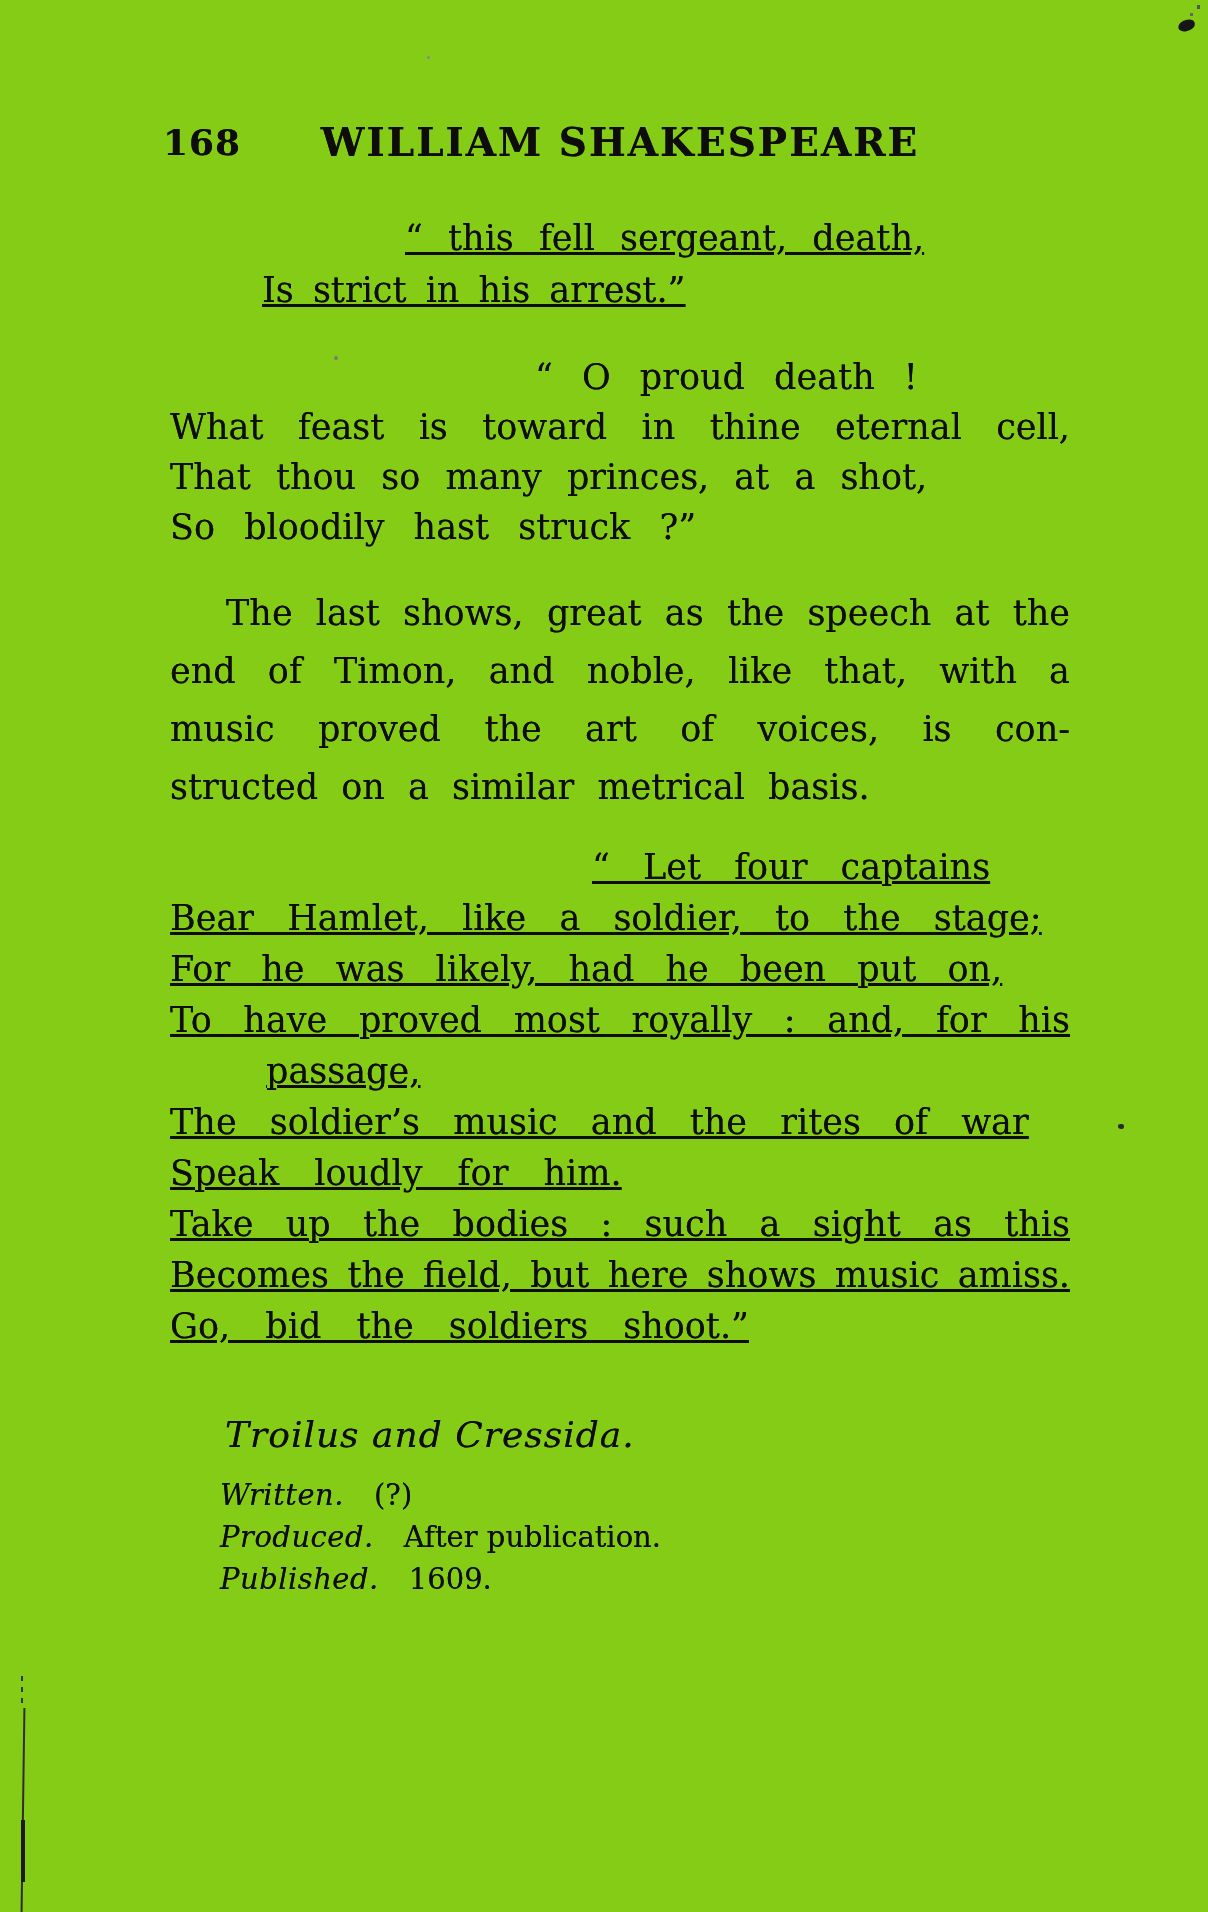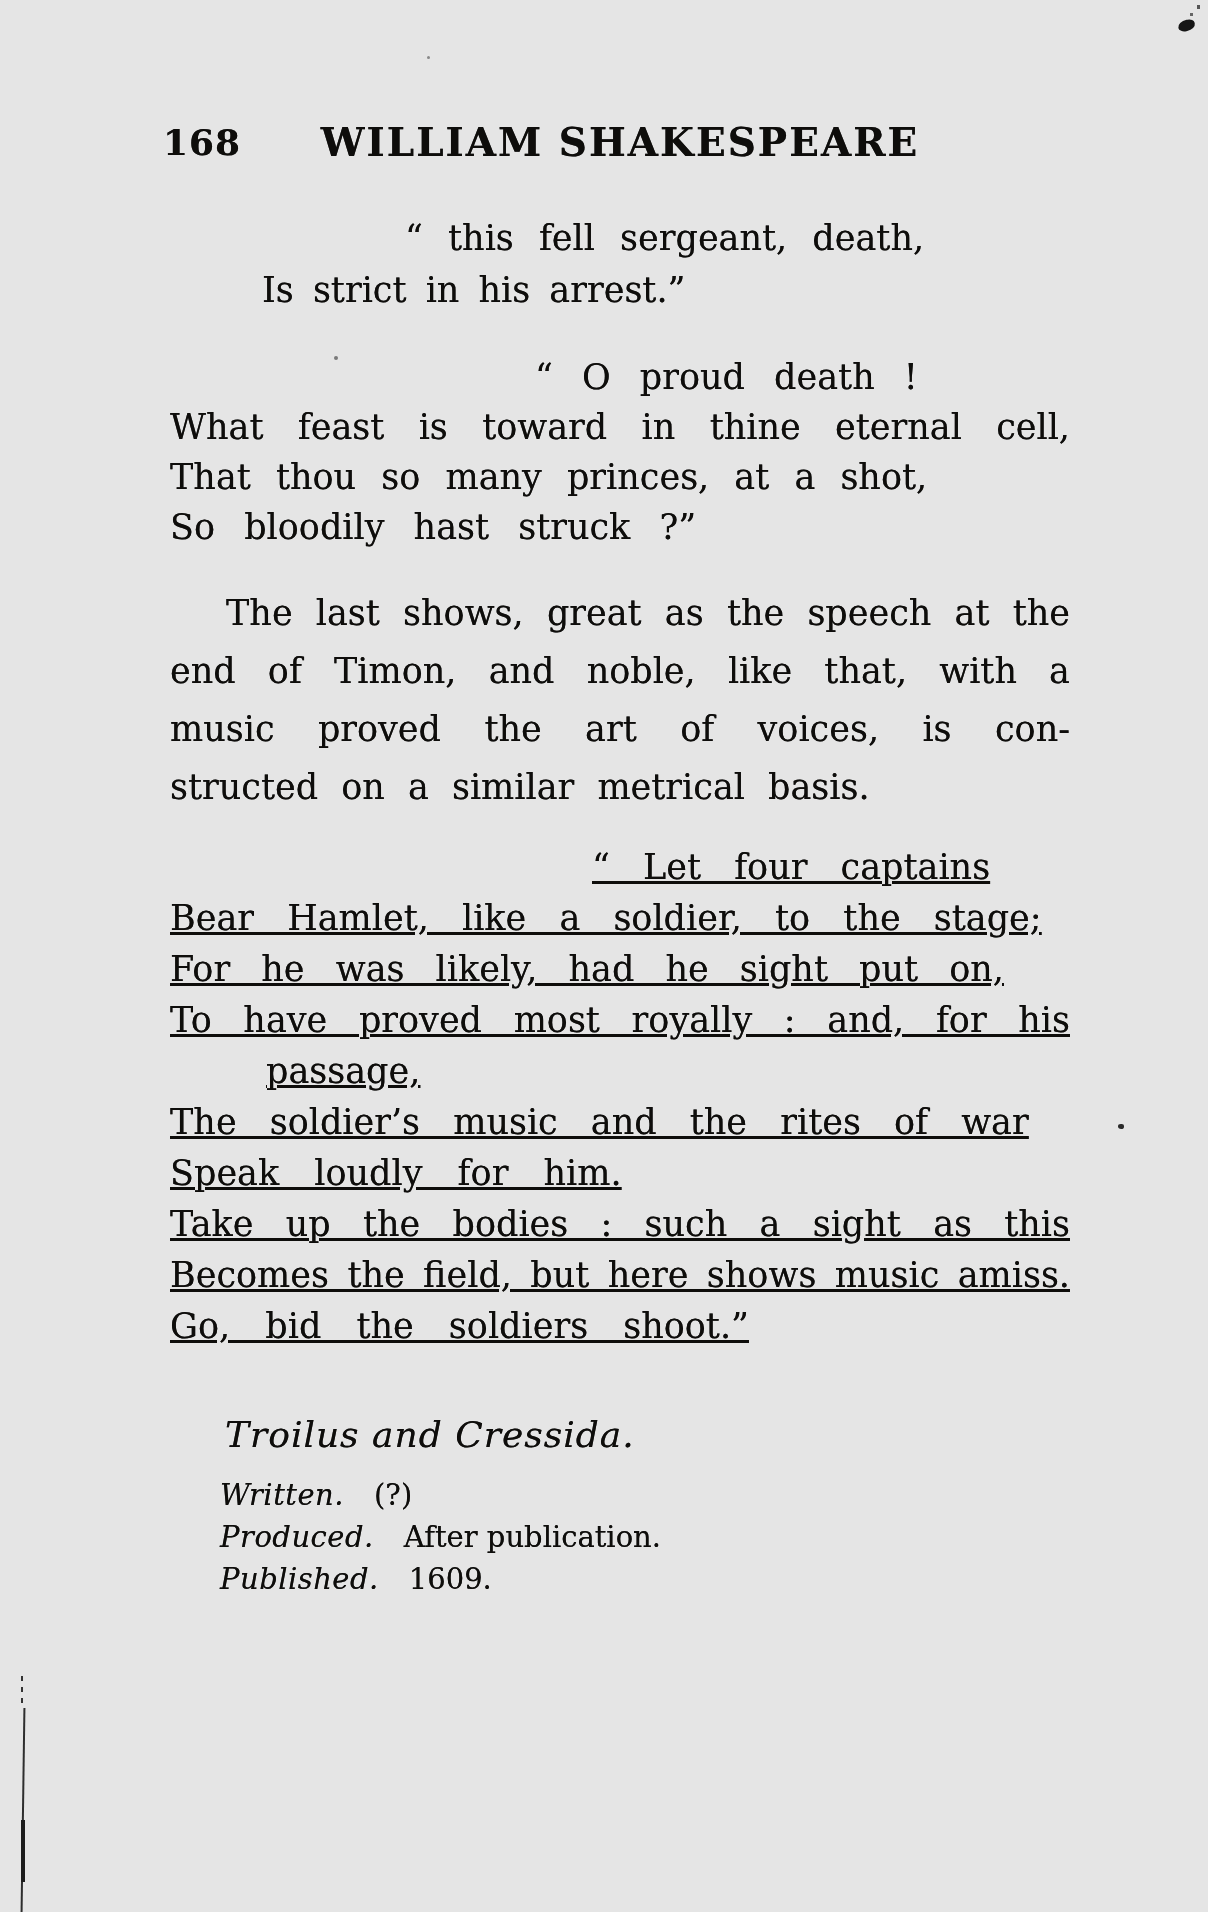--- a/index.html
+++ b/index.html
@@ -1,35 +1,35 @@
 <!DOCTYPE html>
 <html><head>
 <meta charset="utf-8">
 <style>
   html,body { margin:0; padding:0; background:#ffffff; }
   .page {
     position:relative;
     width:1208px; height:1912px;
-    background:#e5e5e5;
+    background:#84cc16;
     overflow:hidden;
     font-family:"DejaVu Serif", serif;
     color:#0e0d0b;
     text-shadow:0 0 0.6px rgba(10,10,10,0.75);
   }
   .col { position:absolute; left:170px; width:900px; }
 
   
   .hdr { top:118px; line-height:48px; font-weight:bold; }
   .pagenum { position:absolute; left:-7px; top:0; font-size:36px; letter-spacing:1px; }
   .running-title { display:block; text-align:center; font-size:39px; letter-spacing:2px; }
 
   
   .line { display:block; font-size:35px; }
   .verse  { line-height:51px; }
-  .q1 { top:212px; line-height:52px; }
+  .q1 { top:212px; line-height:52px;text-decoration:underline; }
   .q2 { top:352px; line-height:50px; }
   .para { top:584px; line-height:58px; }
   .q3 { top:842px;text-decoration:underline; }
 
   .jst { text-align:justify; text-align-last:justify; }
   .p56  { padding-left:56px; }
   .p92  { padding-left:92px; }
   .p96  { padding-left:96px; }
   .p235 { padding-left:235px; }
   .p365 { padding-left:365px; }
@@ -88,21 +88,21 @@
   <div class="col para">
     <span class="line jst p56">The last shows, great as the speech at the</span>
     <span class="line jst">end of Timon, and noble, like that, with a</span>
     <span class="line jst">music proved the art of voices, is con-</span>
     <span class="line ws12">structed on a similar metrical basis.</span>
   </div>
 
   <div class="col q3 verse">
     <span class="line p422 ws22">“ Let four captains</span>
     <span class="line ws22">Bear Hamlet, like a soldier, to the stage;</span>
-    <span class="line ws20">For he was likely, had he sight put on,</span>
+    <span class="line ws20">For he was likely, had he been put on,</span>
     <span class="line jst">To have proved most royally : and, for his</span>
     <span class="line p96">passage,</span>
     <span class="line ws22">The soldier’s music and the rites of war</span>
     <span class="line ws24">Speak loudly for him.</span>
     <span class="line jst">Take up the bodies :  such a sight as this</span>
     <span class="line jst">Becomes the field, but here shows music amiss.</span>
     <span class="line ws24">Go, bid the soldiers shoot.”</span>
   </div>
 
   <div class="col sec-title">Troilus and Cressida.</div>

